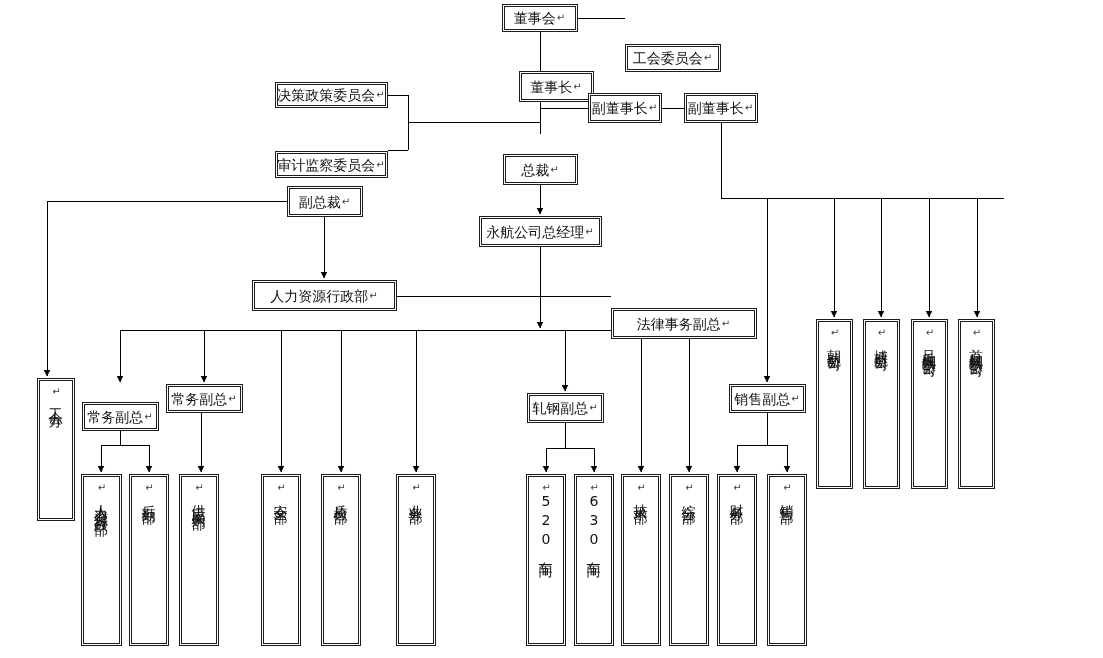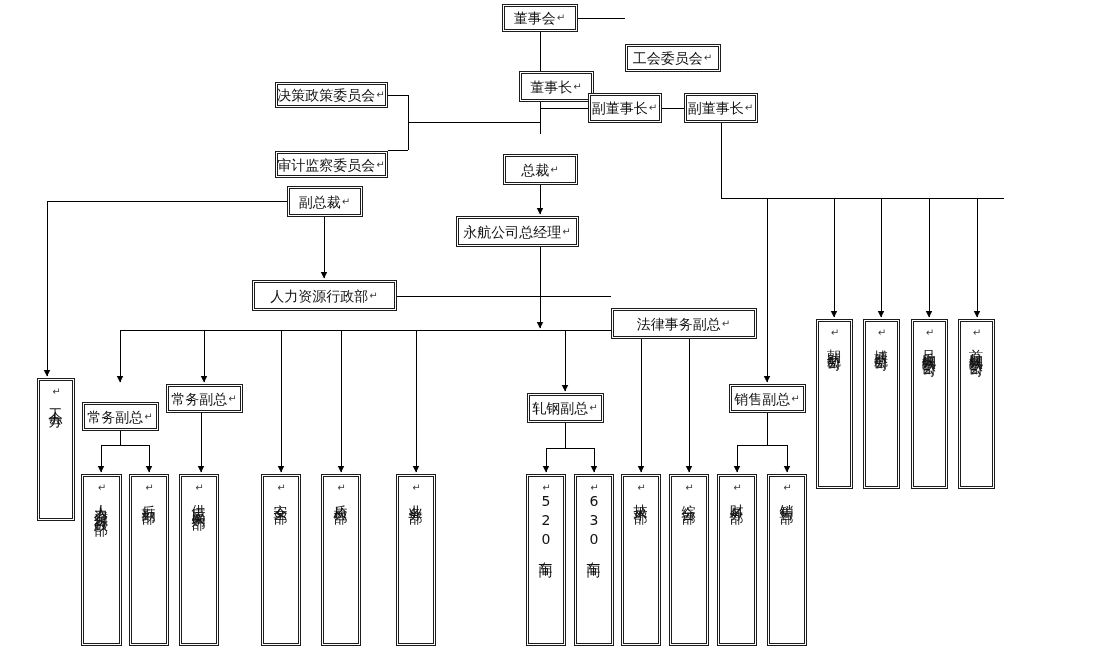--- a/index.html
+++ b/index.html
@@ -118,21 +118,21 @@
         <span class="lbl">总裁</span>
         <span class="mark">↵</span>
       </span>
     </div>
     <div class="box h" style="left: 287px; top: 186px; width: 76px; height: 31px;">
       <span class="htext">
         <span class="lbl">副总裁</span>
         <span class="mark">↵</span>
       </span>
     </div>
-    <div class="box h" style="left: 456px; top: 216px; width: 123px; height: 31px; align-items: center;">
+    <div class="box h" style="left: 479px; top: 216px; width: 123px; height: 31px; align-items: center;">
       <span class="htext">
         <span class="lbl">永航公司总经理</span>
         <span class="mark">↵</span>
       </span>
     </div>
     <div class="box h" style="left: 252px; top: 280px; width: 145px; height: 31px;">
       <span class="htext">
         <span class="lbl">人力资源行政部</span>
         <span class="mark">↵</span>
       </span>

